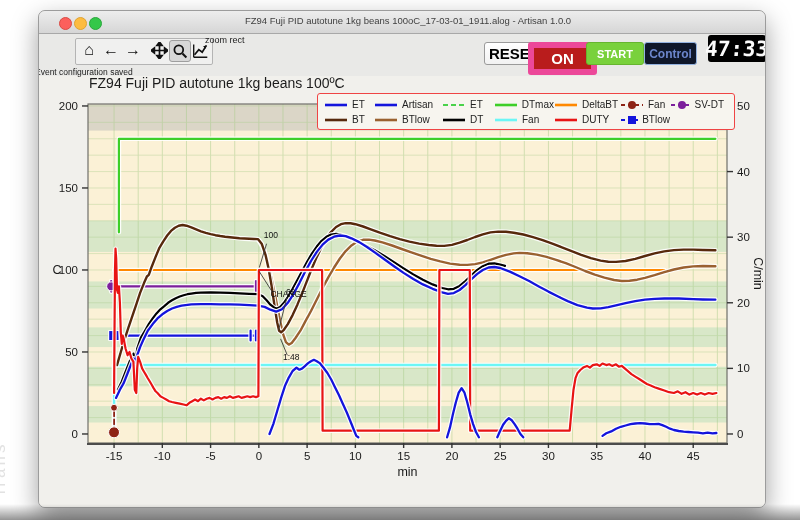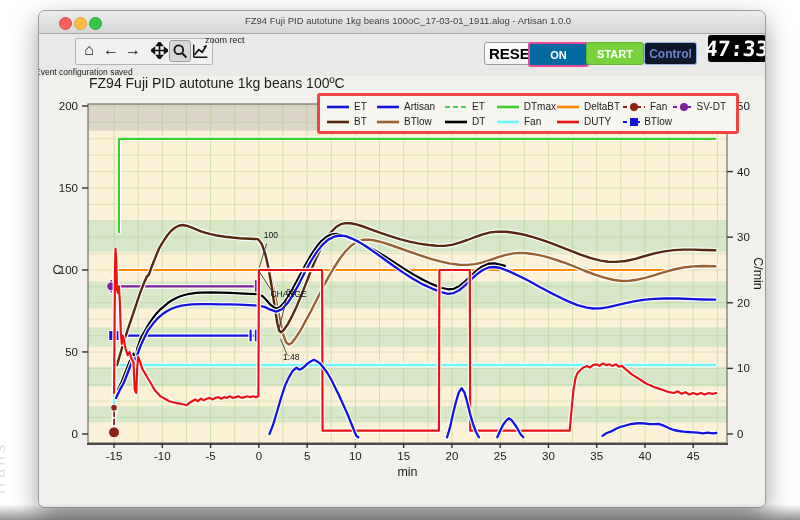--- a/index.html
+++ b/index.html
@@ -14,29 +14,29 @@
   .tl.green{left:50px;background:#34c749;border:0.5px solid #2aa73c;}
   .title-text{position:absolute;left:12px;right:0;top:4px;text-align:center;font-size:9.5px;color:#3f3f3f;}
   .toolbar-box{position:absolute;left:-2px;top:27px;width:136px;height:25px;background:#f0f0ef;border:1px solid #b4b4b4;border-radius:2px;}
   .tb-icon{position:absolute;top:29px;width:20px;height:20px;display:flex;align-items:center;justify-content:center;color:#111;font-size:16px;font-weight:bold;}
   .tb-icon svg{display:block;}
   .tb-pressed{background:#d7d7d7;border:1px solid #9e9e9e;border-radius:3px;}
   .zoomrect-label{position:absolute;left:166px;top:24px;font-size:9px;color:#222;}
   .status-text{position:absolute;left:-5px;top:56px;font-size:8.5px;color:#222;}
   .btn{position:absolute;top:31px;height:21px;border-radius:3px;font-weight:bold;display:flex;align-items:center;justify-content:center;cursor:default;}
   .btn-reset{left:445px;width:58px;background:linear-gradient(#ffffff,#f2f2f2);border:1px solid #9a9a9a;color:#000;font-size:15px;}
-  .btn-on{left:489px;width:57px;background:#0369a1;border:2px solid #ec4899;color:#fff;font-size:11px;}
+  .btn-on{left:489px;width:57px;background:#b91c1c;border:6px solid #ec4899;color:#fff;font-size:15px;}
   .btn-start{left:547px;width:56px;background:#79d13c;border:1px solid #66b52f;color:#fff;font-size:11px;text-align:center;}
   .btn-control{left:605px;width:51px;background:#0f172a;border:1px solid #93b2e0;color:#6c86cc;font-size:12px;}
   .lcd{position:absolute;left:669px;top:24px;width:58px;height:27px;background:#000;border-radius:3px;display:flex;align-items:center;justify-content:center;}
   .lcd span{color:#fbfbfb;font-family:"DejaVu Sans Mono","Liberation Mono",monospace;font-weight:bold;font-size:21px;letter-spacing:0px;transform:skewX(-5deg);}
   .figure{position:absolute;left:0;top:65px;right:0;bottom:0;background:#f1f0ec;}
   .chart-title{position:absolute;left:50px;top:64px;font-size:14px;color:#1c1c1c;}
   #plot-svg{position:absolute;left:0;top:0;}
-  .legend{position:absolute;left:278px;top:82px;width:404px;padding:3px 6px 2px 6px;background:#f7f5ef;border:3px solid #ef4444;border-radius:3px;display:grid;grid-template-columns:50px 68px 52px 60px 66px 50px 54px;grid-auto-rows:15px;align-items:center;}
+  .legend{position:absolute;left:278px;top:82px;width:404px;padding:3px 6px 2px 6px;background:#f7f5ef;border:1px solid #ef4444;border-radius:3px;display:grid;grid-template-columns:50px 68px 52px 60px 66px 50px 54px;grid-auto-rows:15px;align-items:center;}
   .lg-item{display:flex;align-items:center;gap:4px;}
   .lg-item span{font-size:10px;color:#222;white-space:nowrap;}
 </style>
 </head>
 <body>
 
 <div class="stage">
   <div class="watermark">frans</div>
 
   <div class="window">

